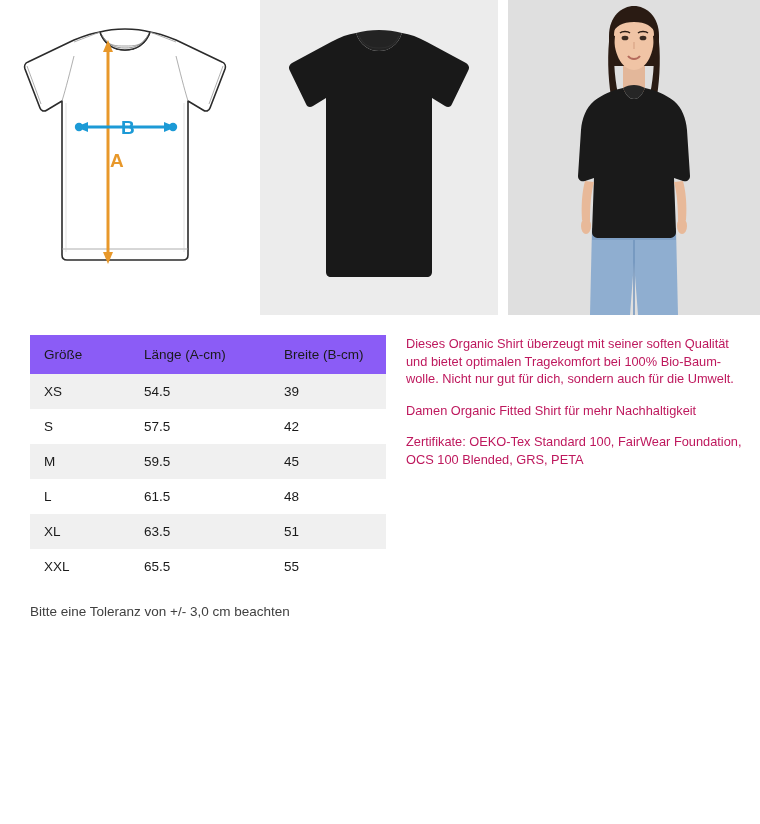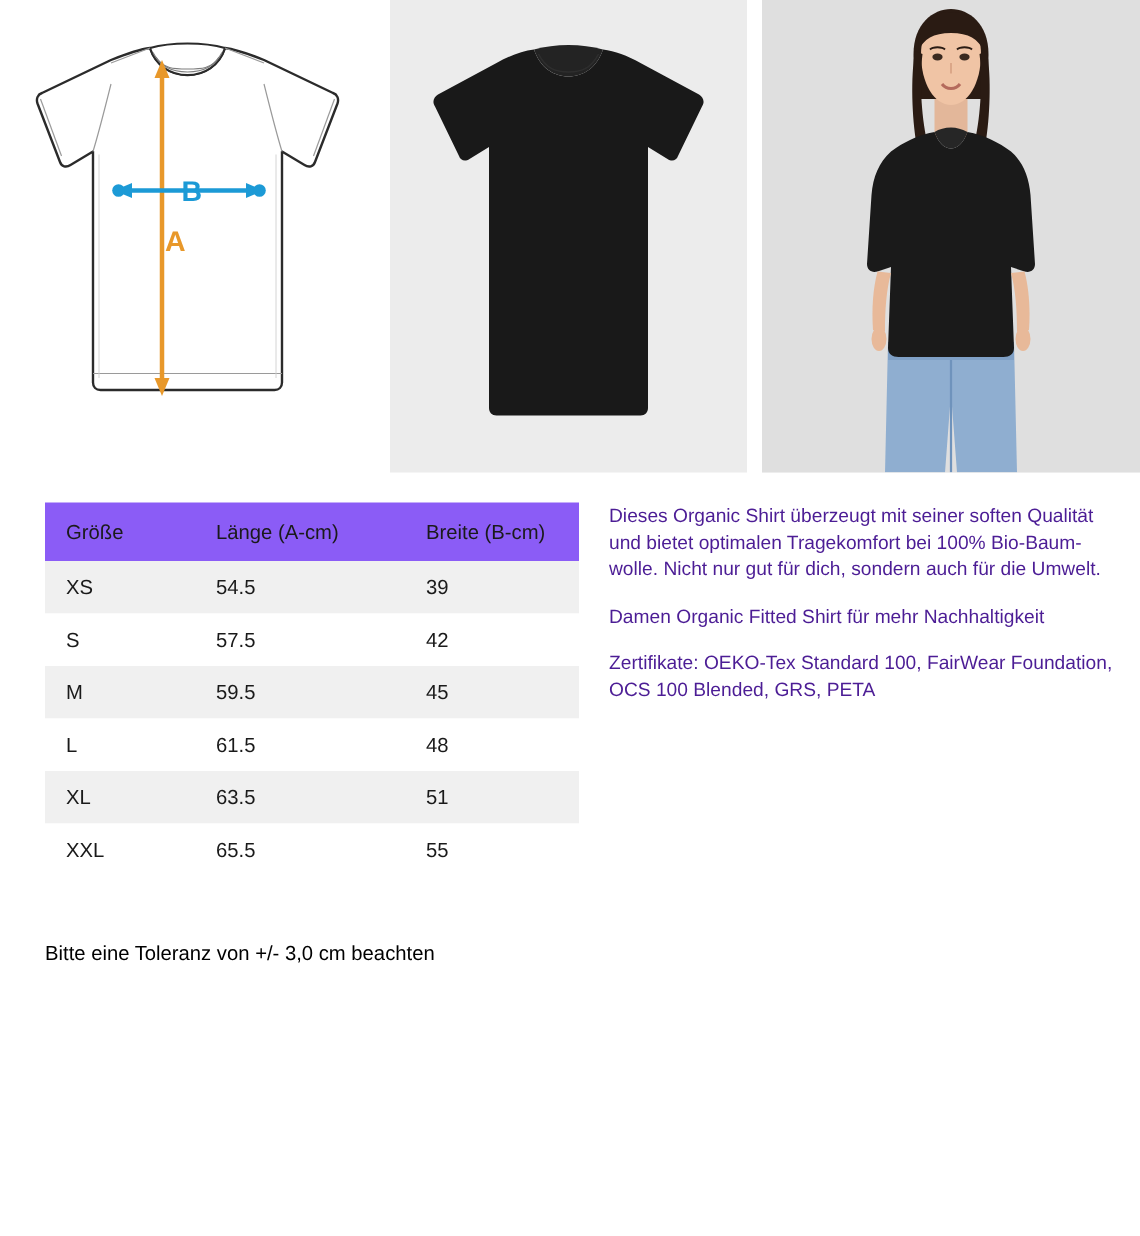--- a/index.html
+++ b/index.html
@@ -87,30 +87,30 @@
     font-size: 13.5px;
     color: #1a1a1a;
   }
   table.size-table tbody tr:nth-child(odd) td { background: #f0f0f0; }
   table.size-table tbody tr:nth-child(even) td { background: #ffffff; }
   col.c1 { width: 100px; }
   col.c2 { width: 140px; }
   col.c3 { width: 116px; }
 
   .tolerance {
-    margin-top: 44px;
-    font-size: 13.5px;
-    color: #000000;
+    margin-top: 20px;
+    font-size: 13.5px;
+    color: #404040;
   }
 
   
   .desc-block {
     font-size: 12.8px;
     line-height: 17.5px;
-    color: #4c1d95;
+    color: #be185d;
     margin-bottom: 14px;
     white-space: pre-line;
   }
   .spec-block {
     font-size: 12.8px;
     line-height: 17.5px;
     color: #1a1a1a;
     white-space: pre-line;
     margin-top: 22px;
   }

